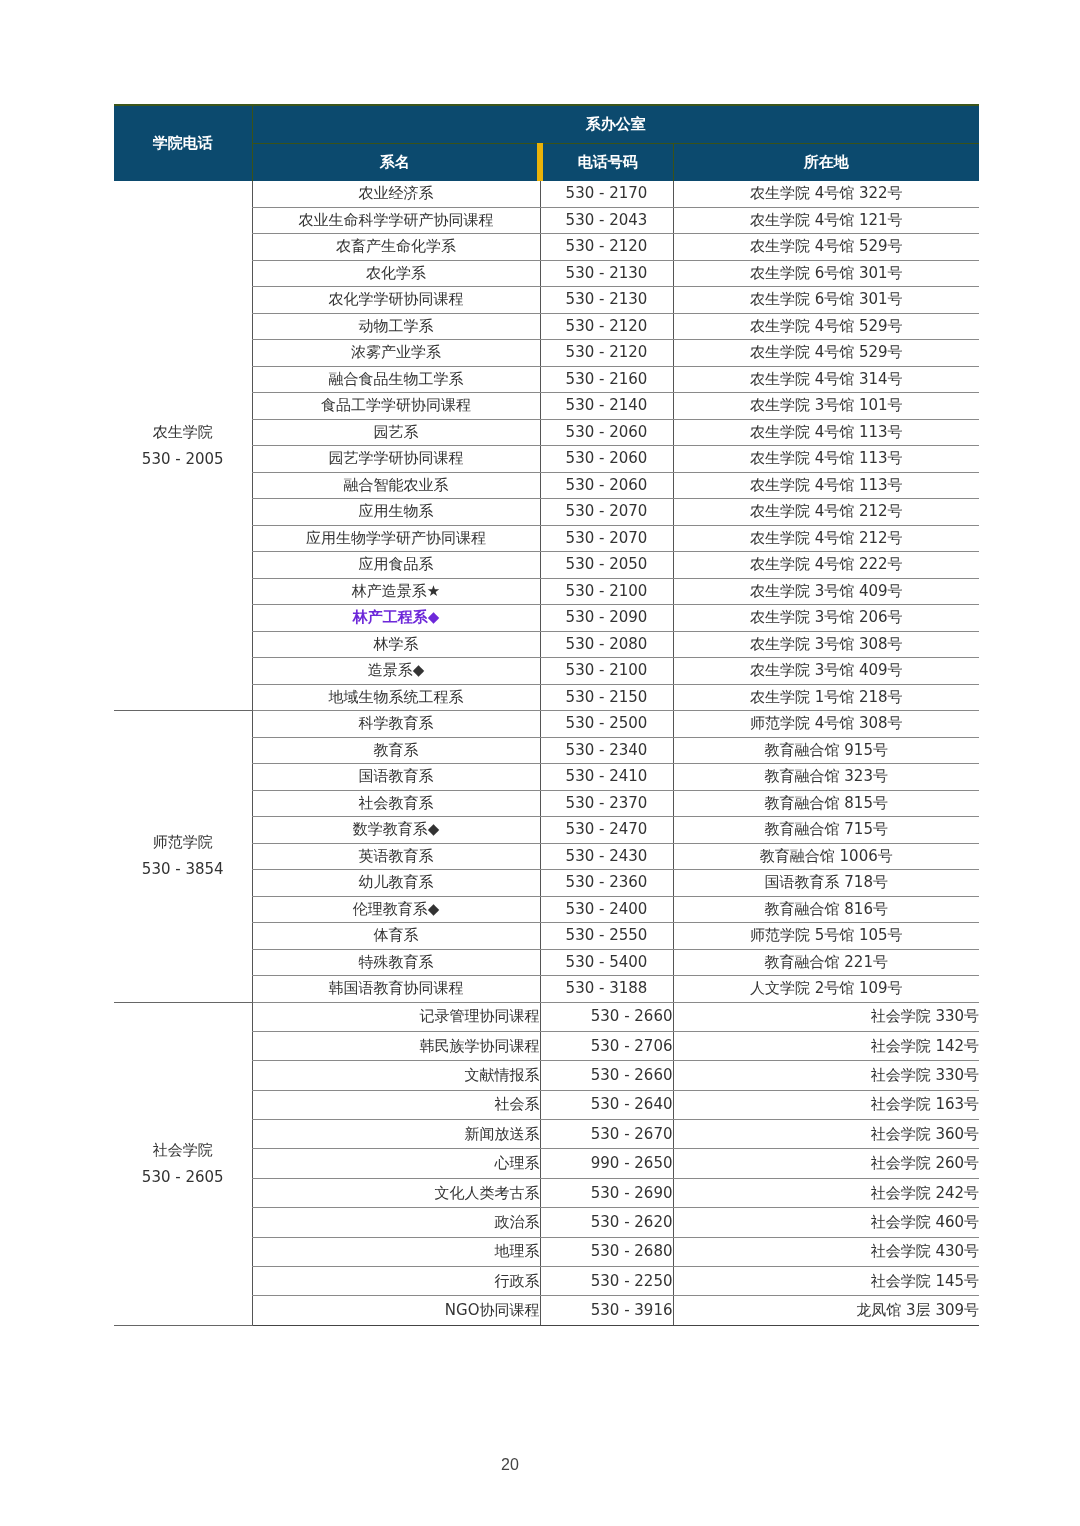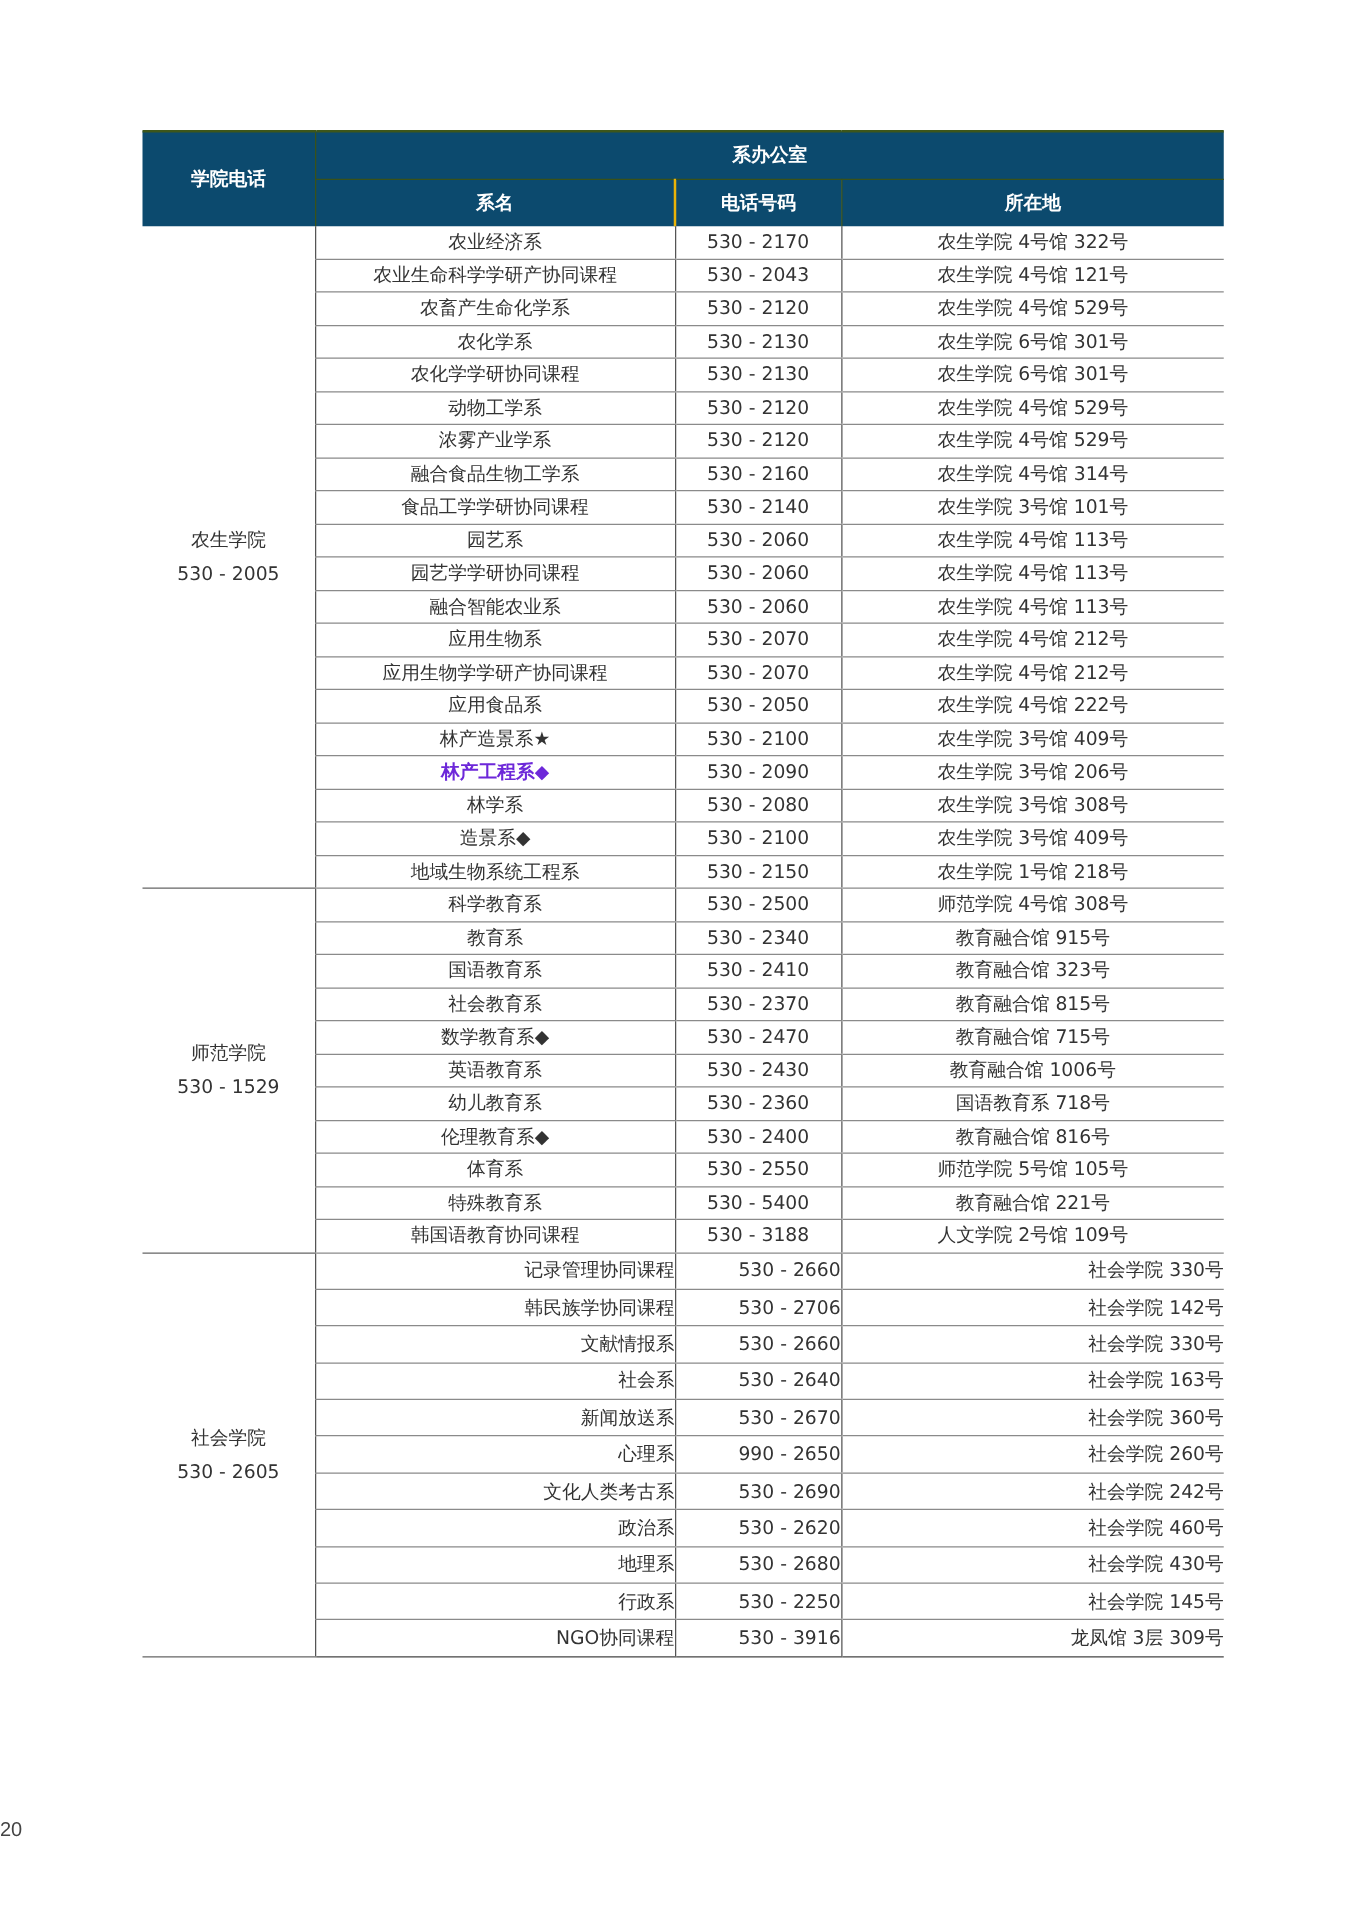--- a/index.html
+++ b/index.html
@@ -17,39 +17,39 @@
   .page-table col.c3 { width: 133px; }
   .page-table col.c4 { width: 306px; }
   .page-table th {
     background: #0c4a6e; color: #ffffff; font-weight: bold;
     font-size: 15px; text-align: center; padding: 0;
     border-top: 2px solid #3d561a;
   }
   .page-table th.h-college { height: 75px; border-right: 1px solid #3a5218; border-top: 2px solid #3d561a; }
   .page-table th.h-office { height: 37px; border-bottom: 1px solid #3a5218; }
   .page-table th.h-sub { height: 37px; border-top: none; }
-  .page-table th.h-sub.mid { border-left: 2px solid #eab308; border-right: 1px solid #3a5218; }
+  .page-table th.h-sub.mid { border-left: 6px solid #eab308; border-right: 1px solid #3a5218; }
   .page-table th.h-sub.first { border-left: 1px solid #3a5218; }
   .page-table td {
     font-size: 15px; text-align: center; padding: 0; white-space: nowrap;
     border-bottom: 1px solid #8a8a8a; border-left: 1px solid #555555;
     color: #333333; line-height: 1;
   }
   .page-table tr.r-agri td.cell, .page-table tr.r-edu td.cell { height: 25.5px; }
   .page-table tr.r-soc td.cell { height: 28.4px; text-align: right; }
   .page-table td.college {
     border-left: none; border-bottom: 1px solid #666666;
     line-height: 27px; font-size: 15px; vertical-align: middle;
   }
   .page-table td.bold { font-weight: bold; color: #6d28d9; }
   .page-table tr.last td { border-bottom: 1.5px solid #444444; }
   .college-name, .college-phone { display: block; }
   .page-number {
     position: absolute; left: 0; width: 1020px; top: 1456px;
-    font-size: 16px; color: #444444;
+    text-align: center; font-size: 16px; color: #444444;
     font-family: "Liberation Sans", sans-serif;
   }
 </style>
 </head>
 <body>
 
 <table class="page-table">
   <colgroup>
       <col class="c1">
       <col class="c2">
@@ -168,21 +168,21 @@
         <td class="cell">农生学院 3号馆 409号</td>
       </tr>
       <tr class="r-agri">
         <td class="cell">地域生物系统工程系</td>
         <td class="cell">530 - 2150</td>
         <td class="cell">农生学院 1号馆 218号</td>
       </tr>
       <tr class="r-edu">
         <td class="college" rowspan="11">
           <span class="college-name">师范学院</span>
-          <span class="college-phone">530 - 1529</span>
+          <span class="college-phone">530 - 3854</span>
         </td>
         <td class="cell">科学教育系</td>
         <td class="cell">530 - 2500</td>
         <td class="cell">师范学院 4号馆 308号</td>
       </tr>
       <tr class="r-edu">
         <td class="cell">教育系</td>
         <td class="cell">530 - 2340</td>
         <td class="cell">教育融合馆 915号</td>
       </tr>

